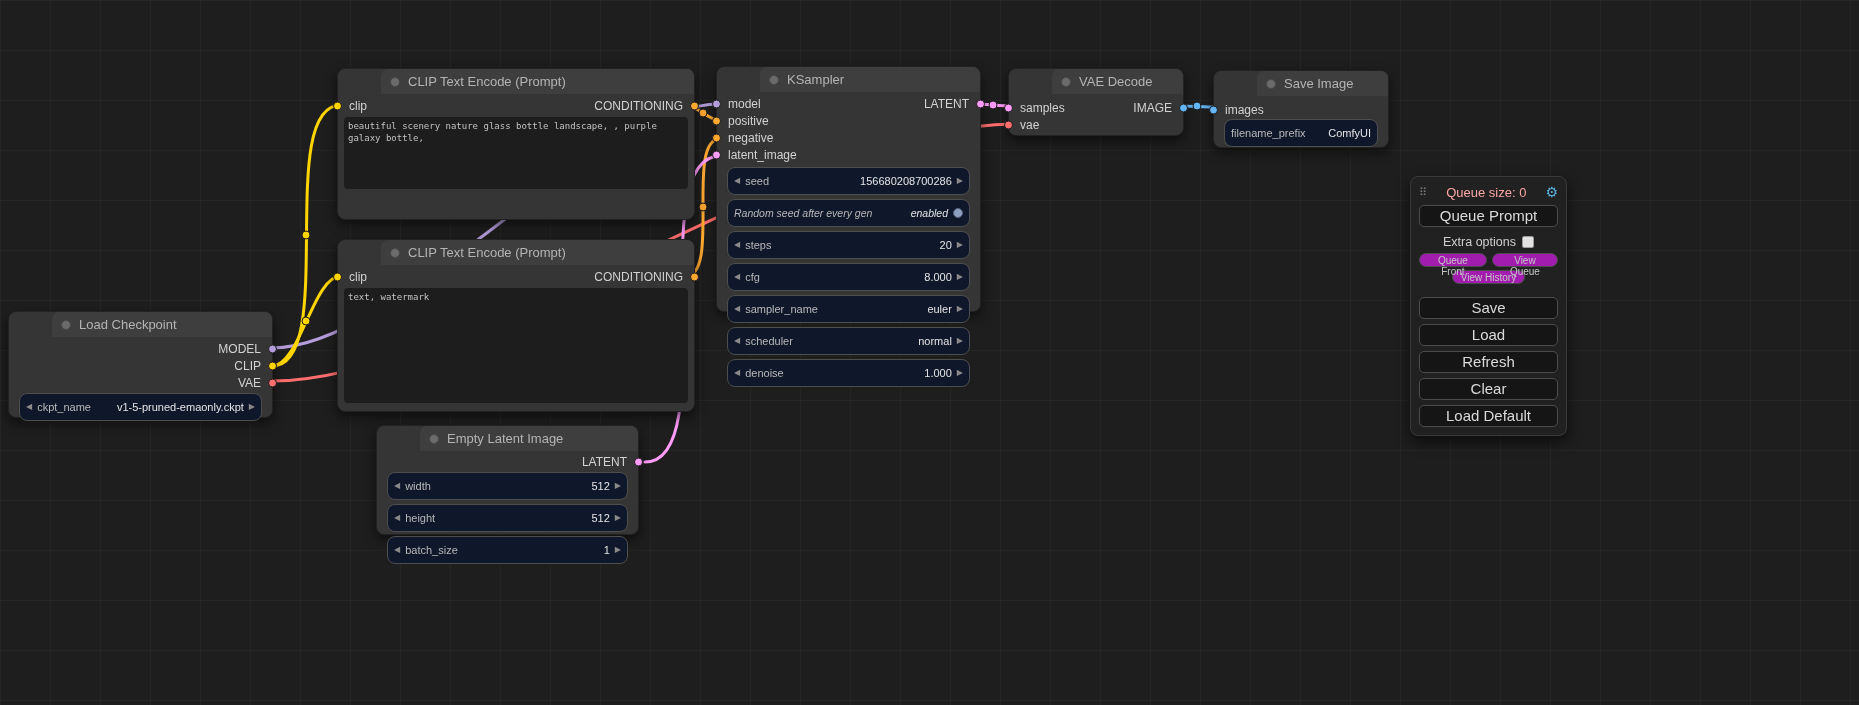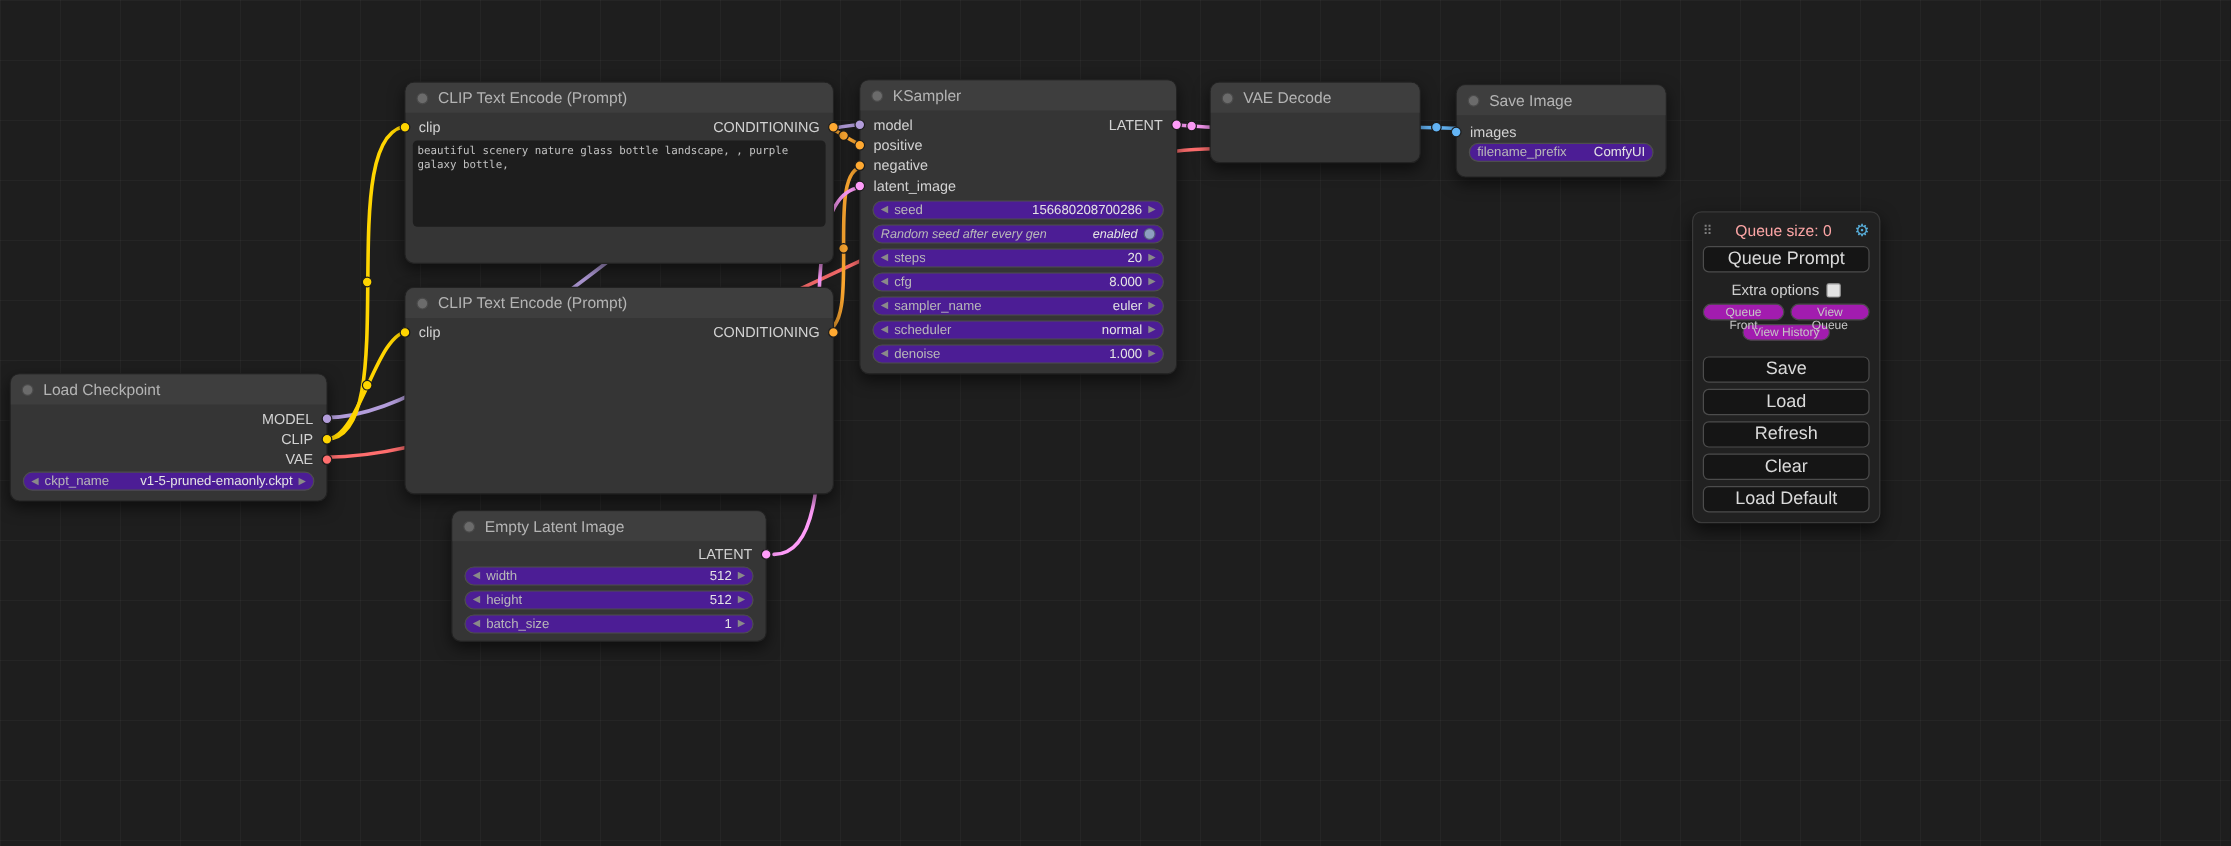--- a/index.html
+++ b/index.html
@@ -32,21 +32,21 @@
   
   .node {
     position:absolute; z-index:1;
     background:#353535; border:1px solid #222; border-radius:8px;
     box-shadow:0 5px 12px rgba(0,0,0,.55);
     color:#ccc;
   }
   .node-title {
     height:25px; background:#3e3e3e; border-radius:7px 7px 0 0;
     display:flex; align-items:center; gap:8px; padding:0 9px;
-    color:#b4b4b4; font-size:13px;
+    color:#b4b4b4; font-size:13px;margin-left:43px;
   }
   .tdot {
     width:10px; height:10px; border-radius:50%;
     background:#6b6b6b; border:1px solid #4a4a4a; flex:0 0 auto;
   }
   .nbody { padding-top:3px; }
   .srow { position:relative; height:17px; display:flex; align-items:center; padding:0 11px; font-size:12px; color:#d2d2d2; }
   .srow .ilabel { margin-right:auto; }
   .srow .olabel { margin-left:auto; }
   .dot {
@@ -56,22 +56,22 @@
   .dot.in  { left:-5px; }
   .dot.out { right:-5px; }
   .c-model  { background:#B39DDB; }
   .c-clip   { background:#FFD500; }
   .c-vae    { background:#FF6E6E; }
   .c-cond   { background:#FFA931; }
   .c-latent { background:#FF9CF9; }
   .c-image  { background:#64B5F6; }
 
   .widget {
-    height:16px; margin:0 10px 4px 10px; padding:0 6px;
-    background:#4c1d95; border:1px solid #4e4e4e; border-radius:8px;
+    height:28px; margin:0 10px 4px 10px; padding:0 6px;
+    background:#0f172a; border:1px solid #4e4e4e; border-radius:8px;
     display:flex; align-items:center; gap:5px;
     font-size:11px; color:#b8b8b8; white-space:nowrap;
   }
   .widget .wlabel { overflow:hidden; }
   .widget .wvalue { margin-left:auto; color:#e4e4e4; }
   .warrow { font-size:8px; color:#8a8a8a; line-height:1; flex:0 0 auto; }
   .knob {
     width:10px; height:10px; border-radius:50%;
     background:#8e9fc0; border:1px solid #55607a; flex:0 0 auto;
   }
@@ -185,20 +185,21 @@
       <span class="tdot"></span>
       <span>CLIP Text Encode (Prompt)</span>
     </div>
     <div class="nbody">
       <div class="srow">
         <span class="dot in c-clip"></span>
         <span class="ilabel">clip</span>
         <span class="olabel">CONDITIONING</span>
         <span class="dot out c-cond"></span>
       </div>
+      <div class="ptext tall">text, watermark</div>
     </div>
   </div>
 
   <div class="node" style="left:376px; top:425px; width:263px; height:110px;">
     <div class="node-title">
       <span class="tdot"></span>
       <span>Empty Latent Image</span>
     </div>
     <div class="nbody">
       <div class="srow" style="height:16px;">
@@ -292,20 +293,32 @@
         <span class="wvalue">1.000</span>
         <span class="warrow">▶</span>
       </div>
     </div>
   </div>
 
   <div class="node" style="left:1008px; top:68px; width:176px; height:68px;">
     <div class="node-title">
       <span class="tdot"></span>
       <span>VAE Decode</span>
+    </div>
+    <div class="nbody" style="padding-top:5px;">
+      <div class="srow">
+        <span class="dot in c-latent"></span>
+        <span class="ilabel">samples</span>
+        <span class="olabel">IMAGE</span>
+        <span class="dot out c-image"></span>
+      </div>
+      <div class="srow">
+        <span class="dot in c-vae"></span>
+        <span class="ilabel">vae</span>
+      </div>
     </div>
   </div>
 
   <div class="node" style="left:1213px; top:70px; width:176px; height:78px;">
     <div class="node-title">
       <span class="tdot"></span>
       <span>Save Image</span>
     </div>
     <div class="nbody" style="padding-top:5px;">
       <div class="srow">

